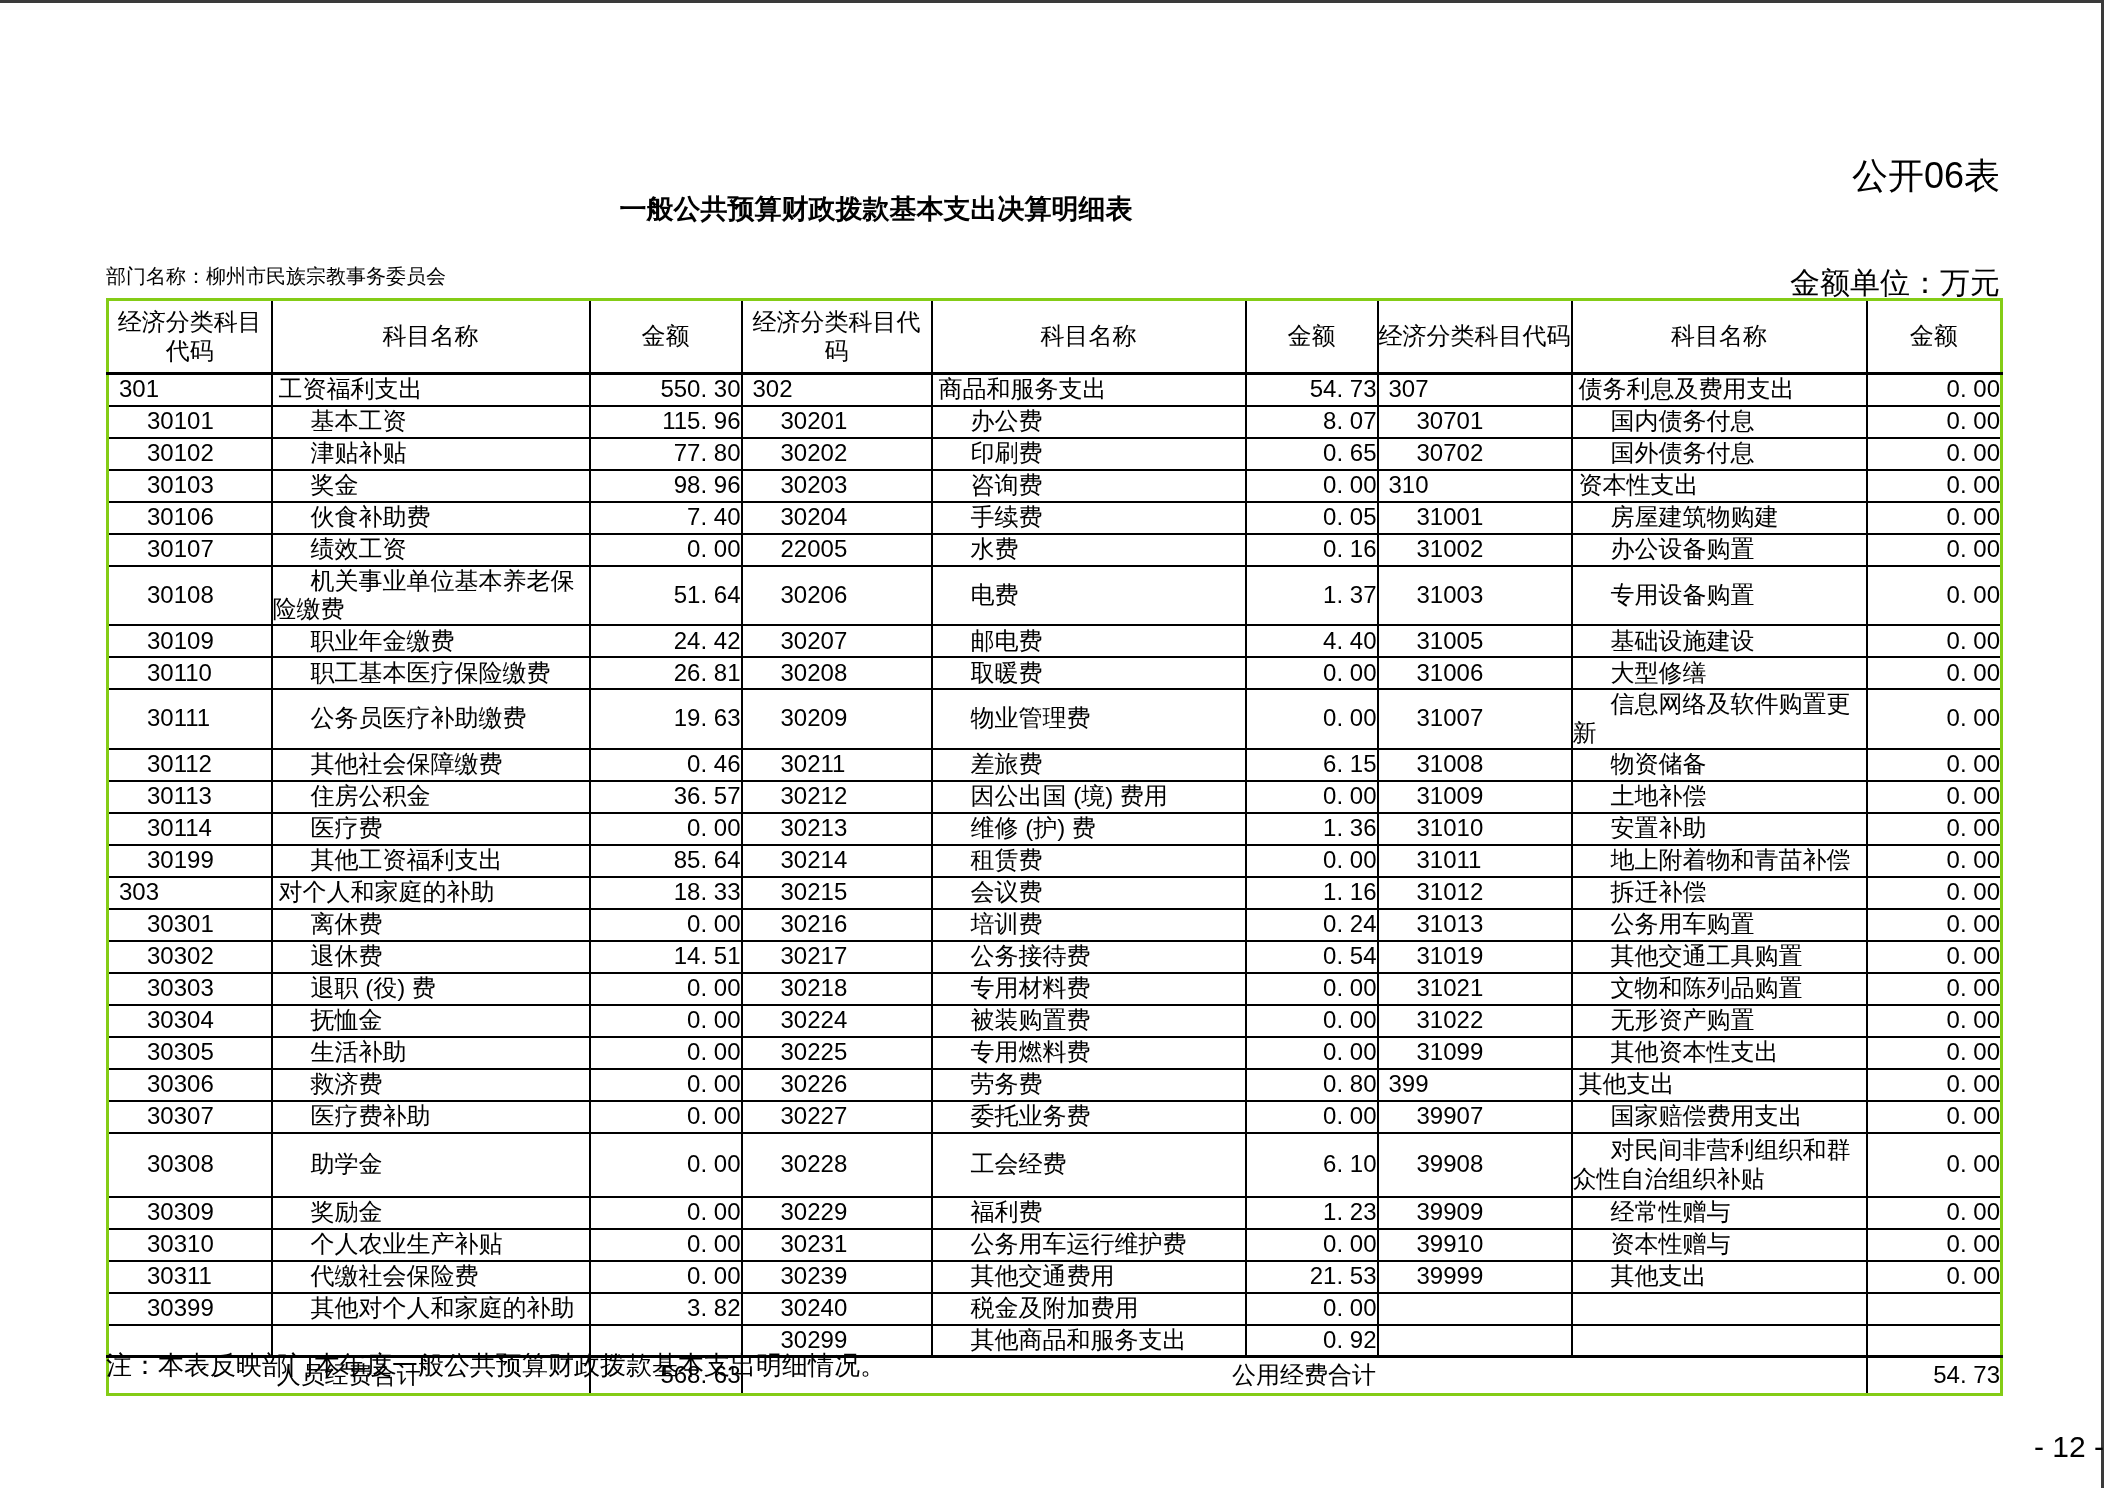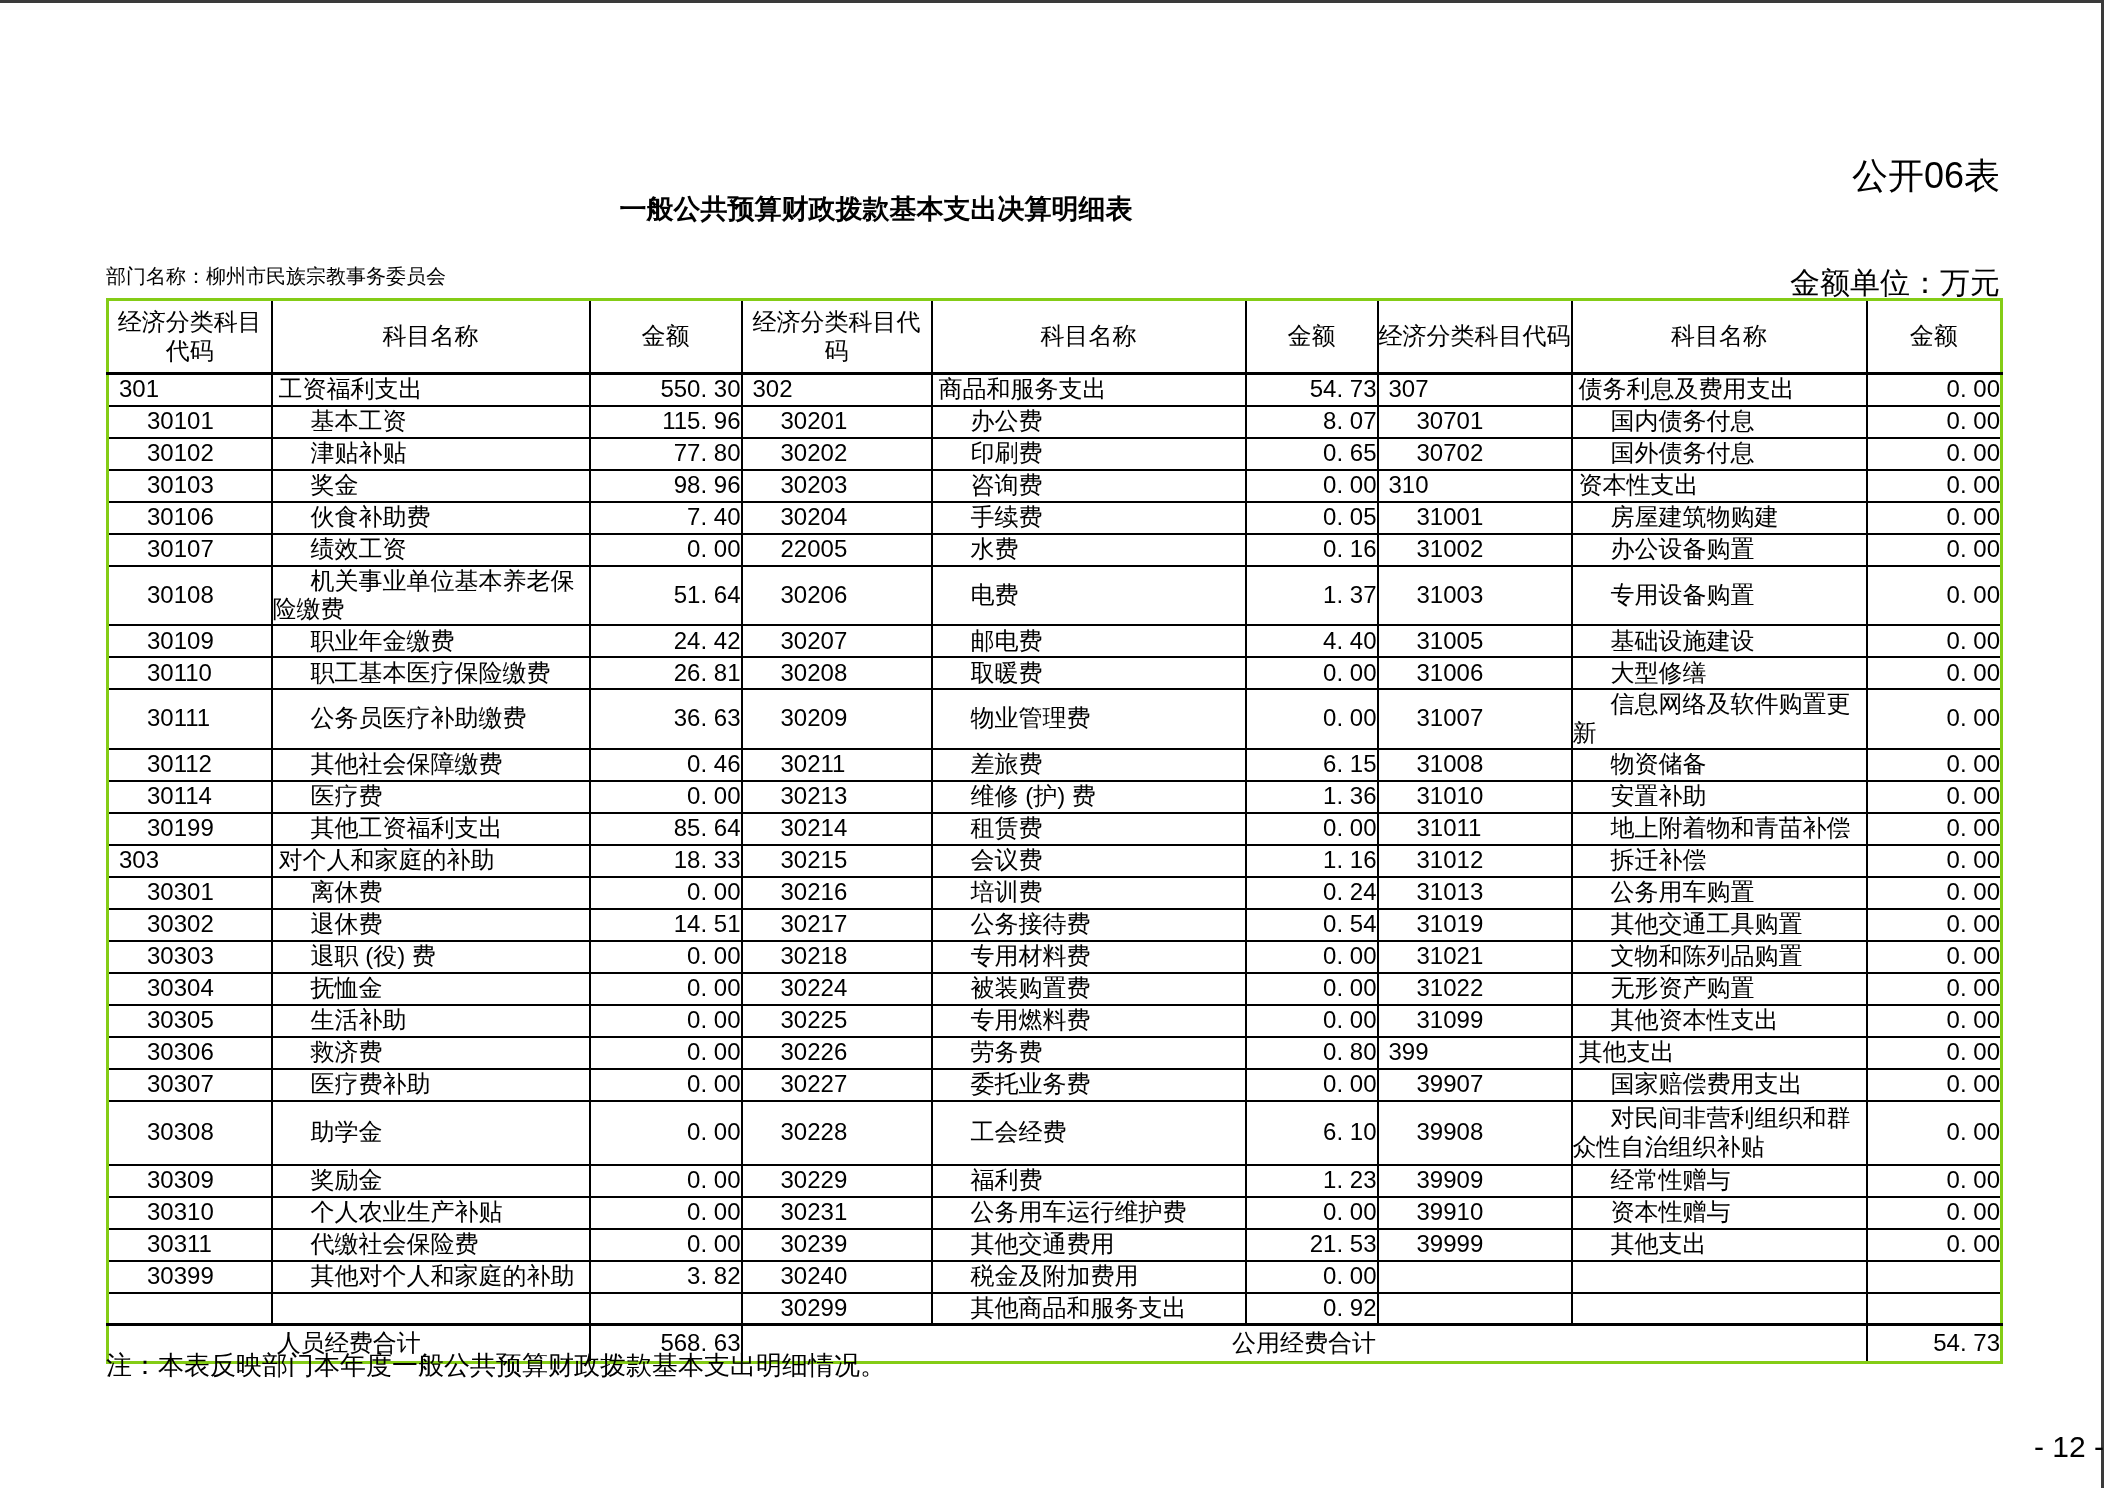--- a/index.html
+++ b/index.html
@@ -182,37 +182,48 @@
         <td class="code-cell lvl2">30208</td>
         <td class="name-cell lvl2">取暖费</td>
         <td class="amount-cell">0. 00</td>
         <td class="code-cell lvl2">31006</td>
         <td class="name-cell lvl2">大型修缮</td>
         <td class="amount-cell">0. 00</td>
       </tr>
       <tr>
         <td class="code-cell lvl2">30111</td>
         <td class="name-cell lvl2">公务员医疗补助缴费</td>
-        <td class="amount-cell">36. 63</td>
+        <td class="amount-cell">19. 63</td>
         <td class="code-cell lvl2">30209</td>
         <td class="name-cell lvl2">物业管理费</td>
         <td class="amount-cell">0. 00</td>
         <td class="code-cell lvl2">31007</td>
         <td class="name-cell lvl2">信息网络及软件购置更新</td>
         <td class="amount-cell">0. 00</td>
       </tr>
       <tr>
         <td class="code-cell lvl2">30112</td>
         <td class="name-cell lvl2">其他社会保障缴费</td>
         <td class="amount-cell">0. 46</td>
         <td class="code-cell lvl2">30211</td>
         <td class="name-cell lvl2">差旅费</td>
         <td class="amount-cell">6. 15</td>
         <td class="code-cell lvl2">31008</td>
         <td class="name-cell lvl2">物资储备</td>
+        <td class="amount-cell">0. 00</td>
+      </tr>
+      <tr>
+        <td class="code-cell lvl2">30113</td>
+        <td class="name-cell lvl2">住房公积金</td>
+        <td class="amount-cell">36. 57</td>
+        <td class="code-cell lvl2">30212</td>
+        <td class="name-cell lvl2">因公出国 (境) 费用</td>
+        <td class="amount-cell">0. 00</td>
+        <td class="code-cell lvl2">31009</td>
+        <td class="name-cell lvl2">土地补偿</td>
         <td class="amount-cell">0. 00</td>
       </tr>
       <tr>
         <td class="code-cell lvl2">30114</td>
         <td class="name-cell lvl2">医疗费</td>
         <td class="amount-cell">0. 00</td>
         <td class="code-cell lvl2">30213</td>
         <td class="name-cell lvl2">维修 (护) 费</td>
         <td class="amount-cell">1. 36</td>
         <td class="code-cell lvl2">31010</td>

